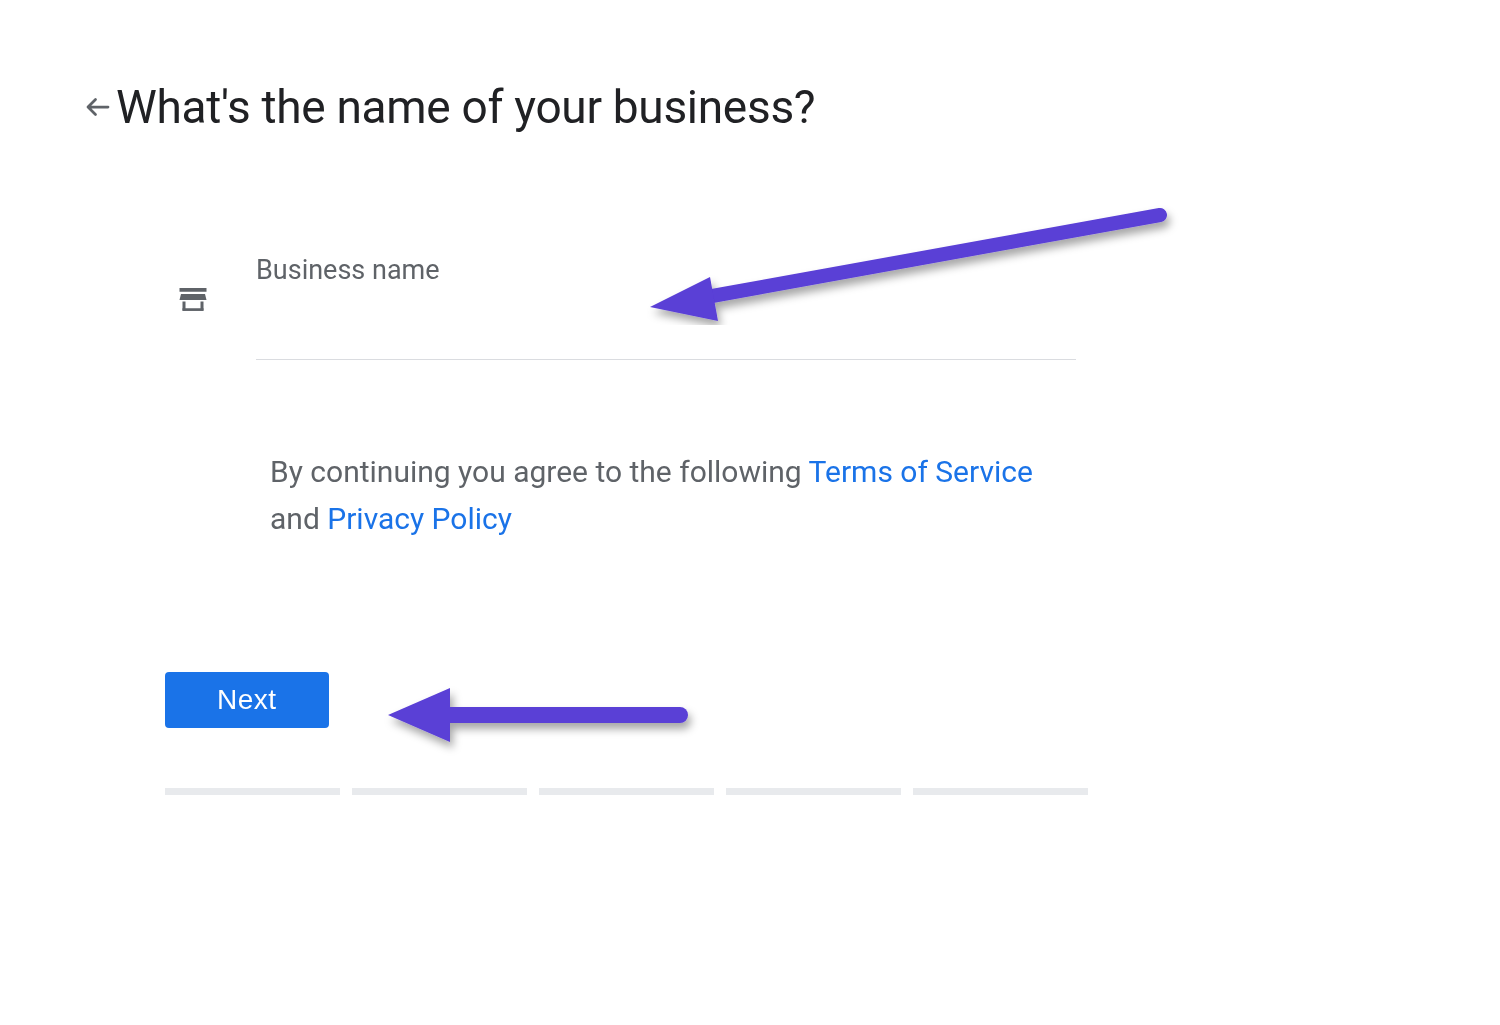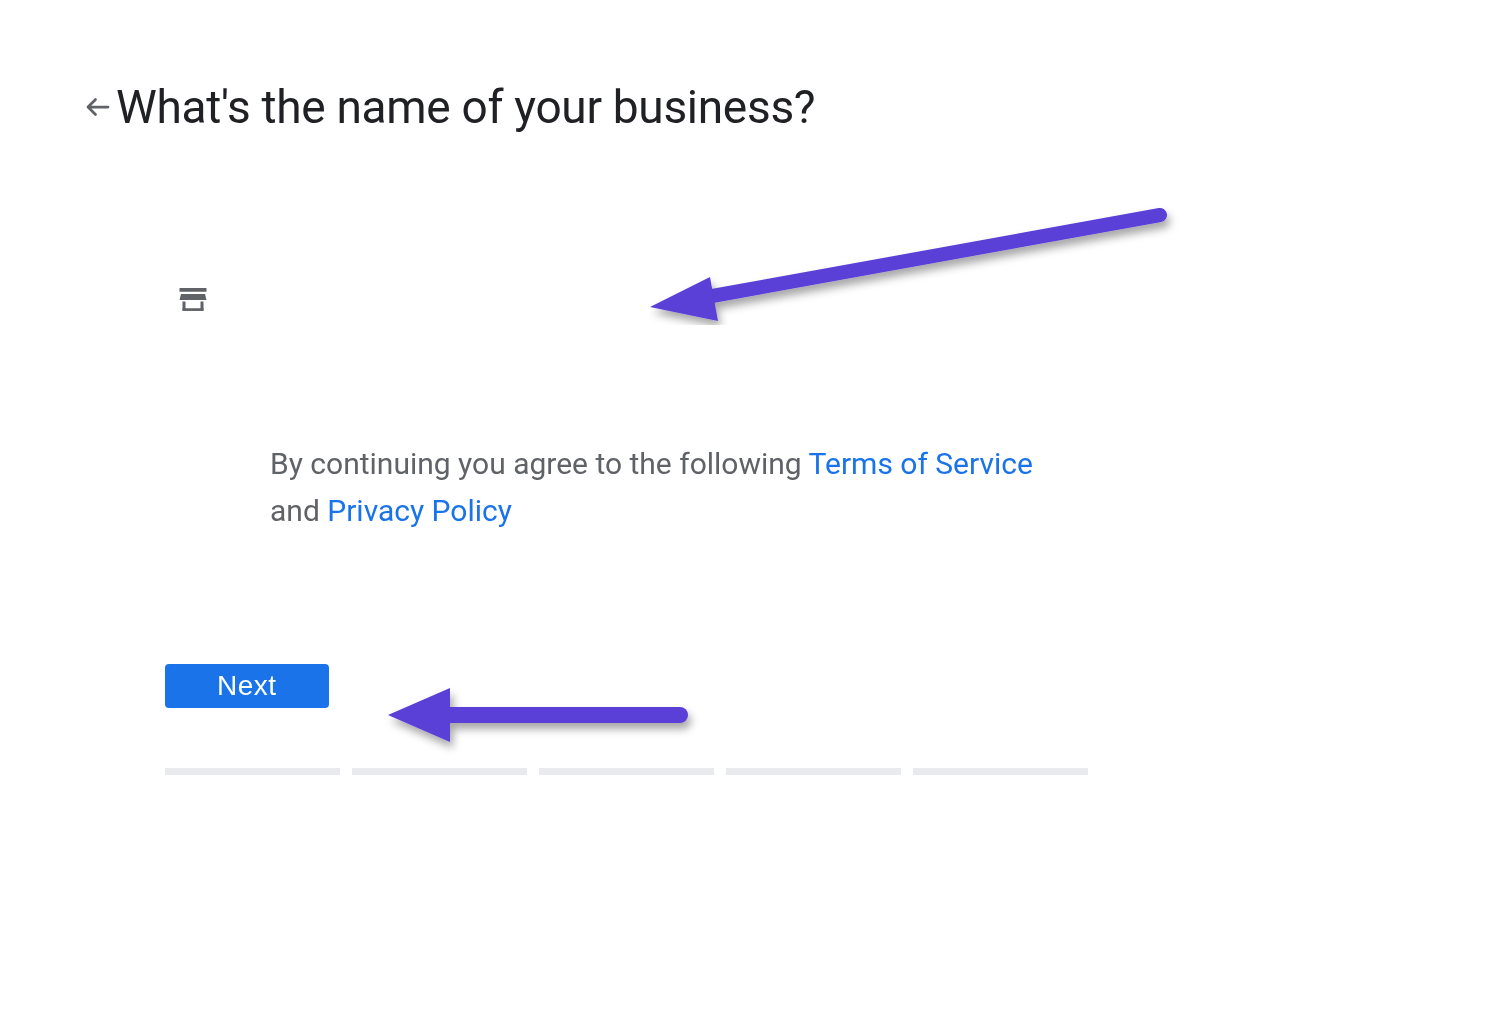--- a/index.html
+++ b/index.html
@@ -62,40 +62,40 @@
       width: 100%;
       border: none;
       border-bottom: 1.5px solid #dadce0;
       font-size: 27px;
       padding: 8px 0 18px 0;
       outline: none;
       background: transparent;
       color: #202124;
     }
     .legal-text {
-      margin-top: 119px;
+      margin-top: 89px;
       margin-left: 190px;
       max-width: 820px;
       font-size: 30px;
       color: #5f6368;
       line-height: 1.55;
       font-weight: 400;
     }
     .legal-text a {
       color: #1a73e8;
       text-decoration: none;
     }
     .next-button {
       margin-top: 130px;
       margin-left: 85px;
       background: #1a73e8;
       color: #fff;
       border: none;
       border-radius: 4px;
-      padding: 6px 52px;
+      padding: 12px 52px;
       font-size: 28px;
       font-weight: 500;
       cursor: pointer;
       letter-spacing: 0.5px;
     }
     .progress-bar {
       margin-top: 60px;
       margin-left: 85px;
       display: flex;
       gap: 12px;
@@ -140,20 +140,24 @@
     <div class="store-icon">
       <svg width="36" height="36" viewBox="0 0 24 24" fill="#5f6368">
         <path d="M3 5h18v2H3V5zm0 4h18l1 4v2h-1v6h-2v-6h-4v6H5v-6H4v-2l1-4h-2zm2 6v4h8v-4H5z" fill="none"></path>
         <rect x="3" y="4" width="18" height="2.5" fill="#5f6368"></rect>
         <path d="M4 8 L20 8 L21 12 L3 12 Z" fill="#5f6368"></path>
         <rect x="5" y="13" width="2" height="6" fill="#5f6368"></rect>
         <rect x="17" y="13" width="2" height="6" fill="#5f6368"></rect>
         <rect x="5" y="17.5" width="14" height="1.8" fill="#5f6368"></rect>
       </svg>
     </div>
+    <div class="input-wrapper">
+      <label class="input-label">Business name</label>
+      <input type="text" class="text-input" value="" style="">
+    </div>
   </div>
 
   <div class="legal-text">
     <span>By continuing you agree to the following </span><a href="#">Terms of Service</a><span> and </span><a href="#">Privacy Policy</a>
   </div>
 
   <button class="next-button">Next</button>
 
   <div class="progress-bar">
     <div class="progress-segment"></div>

